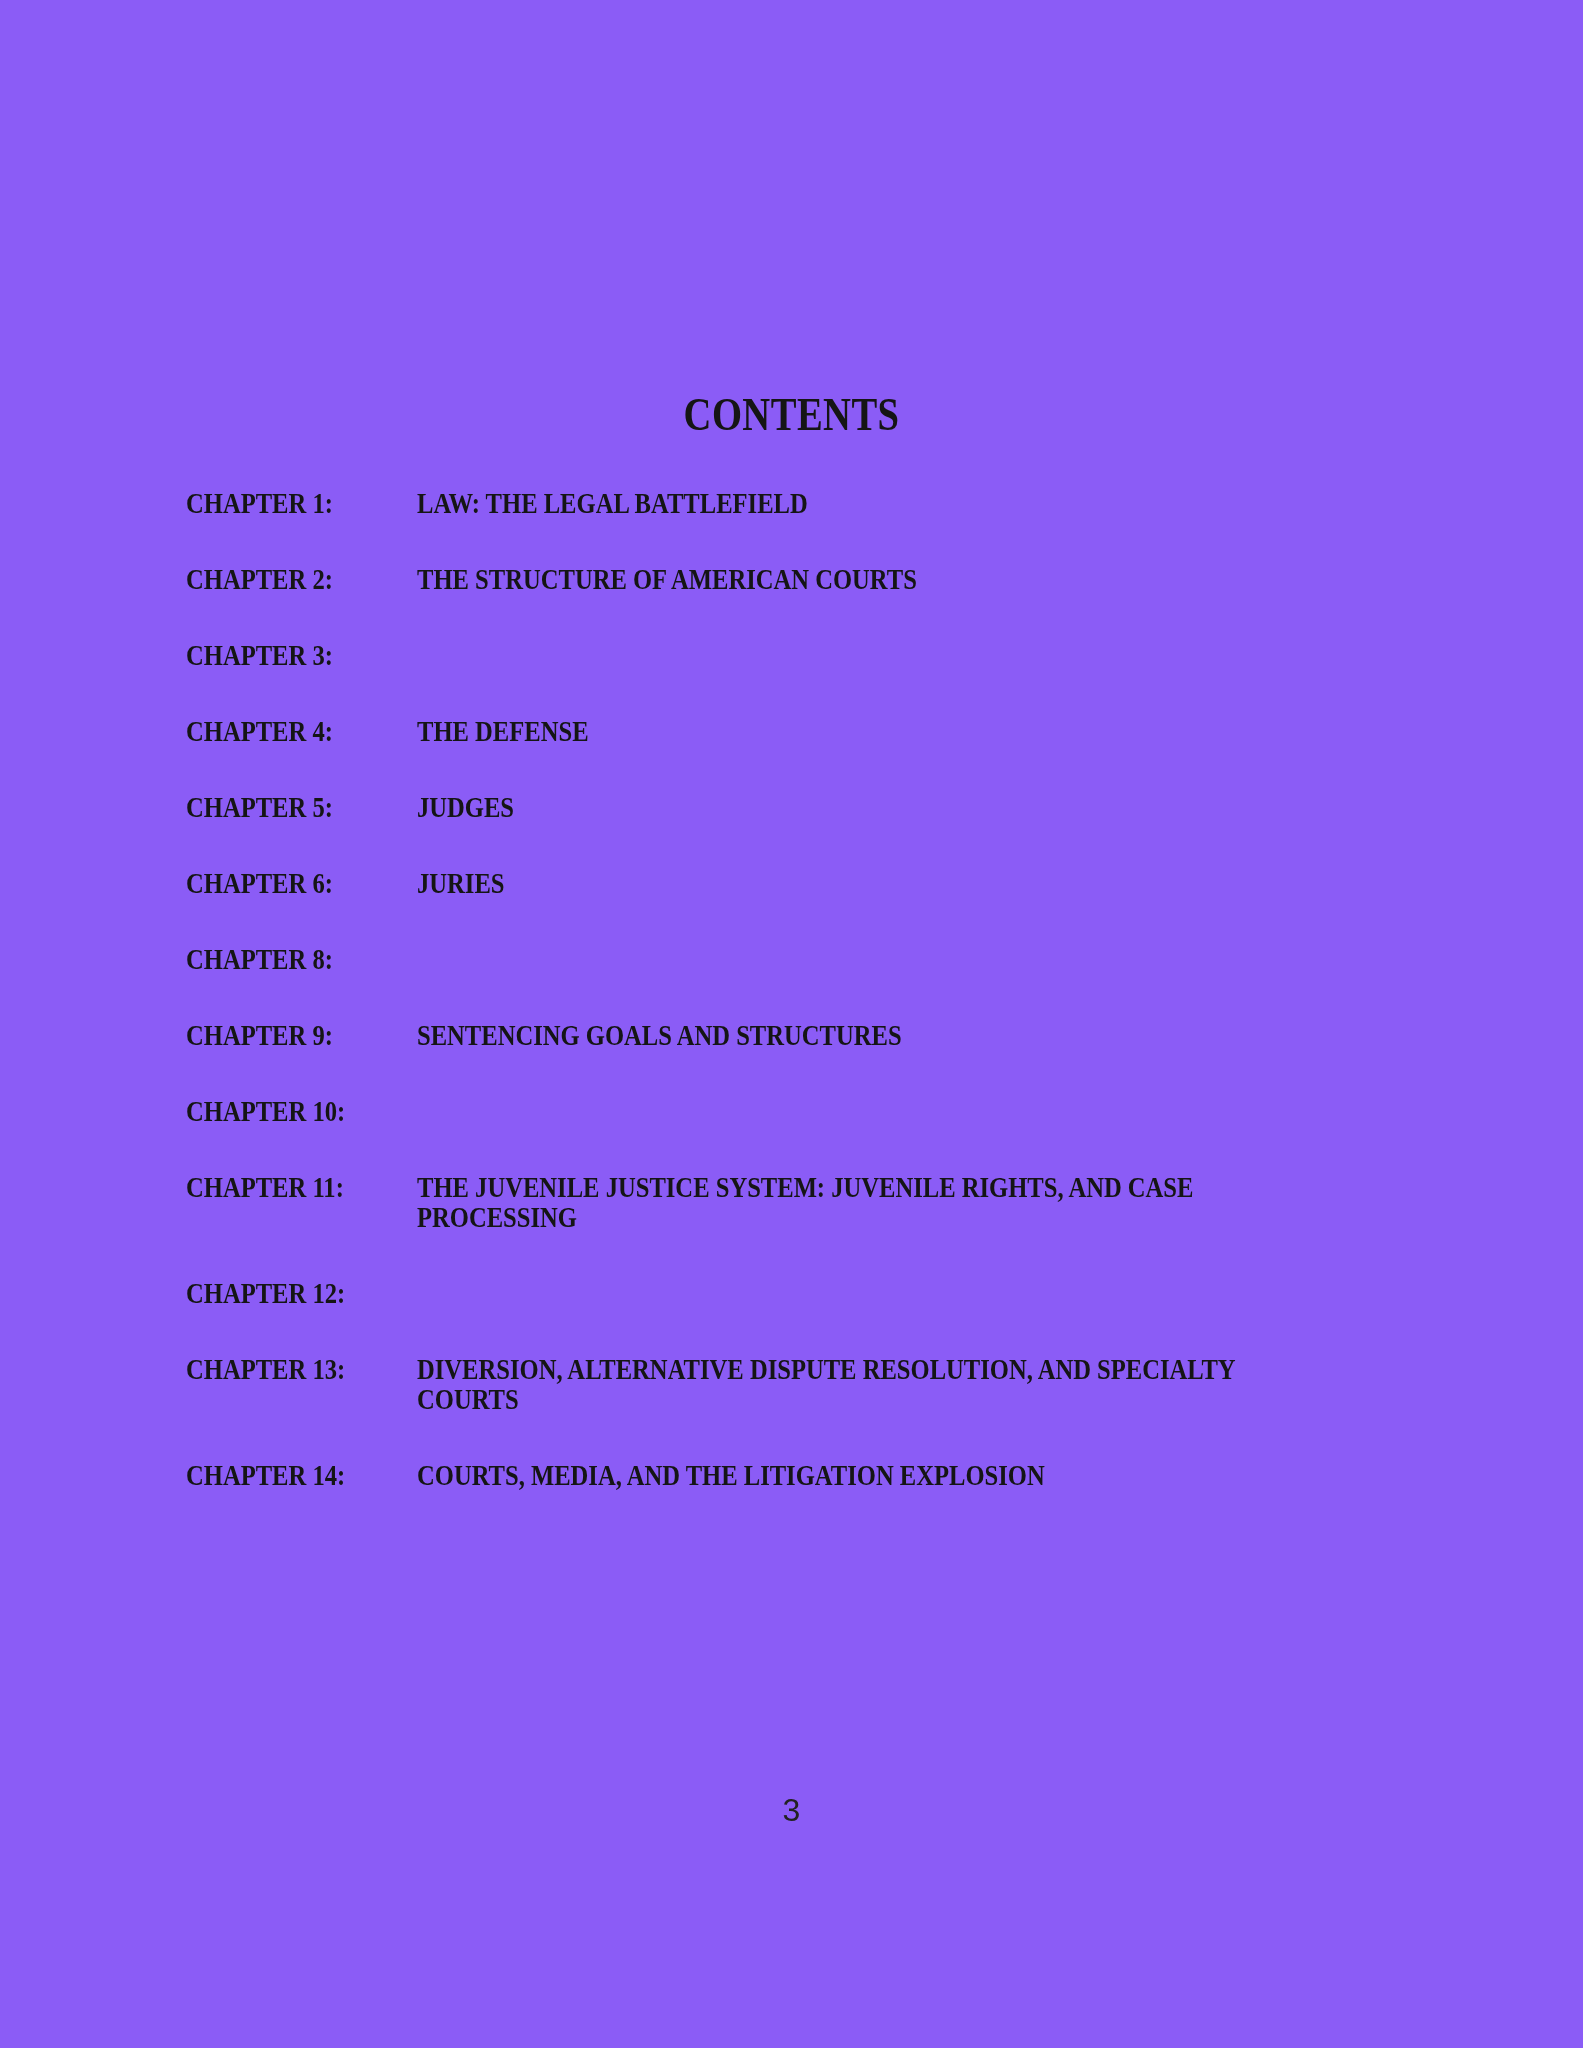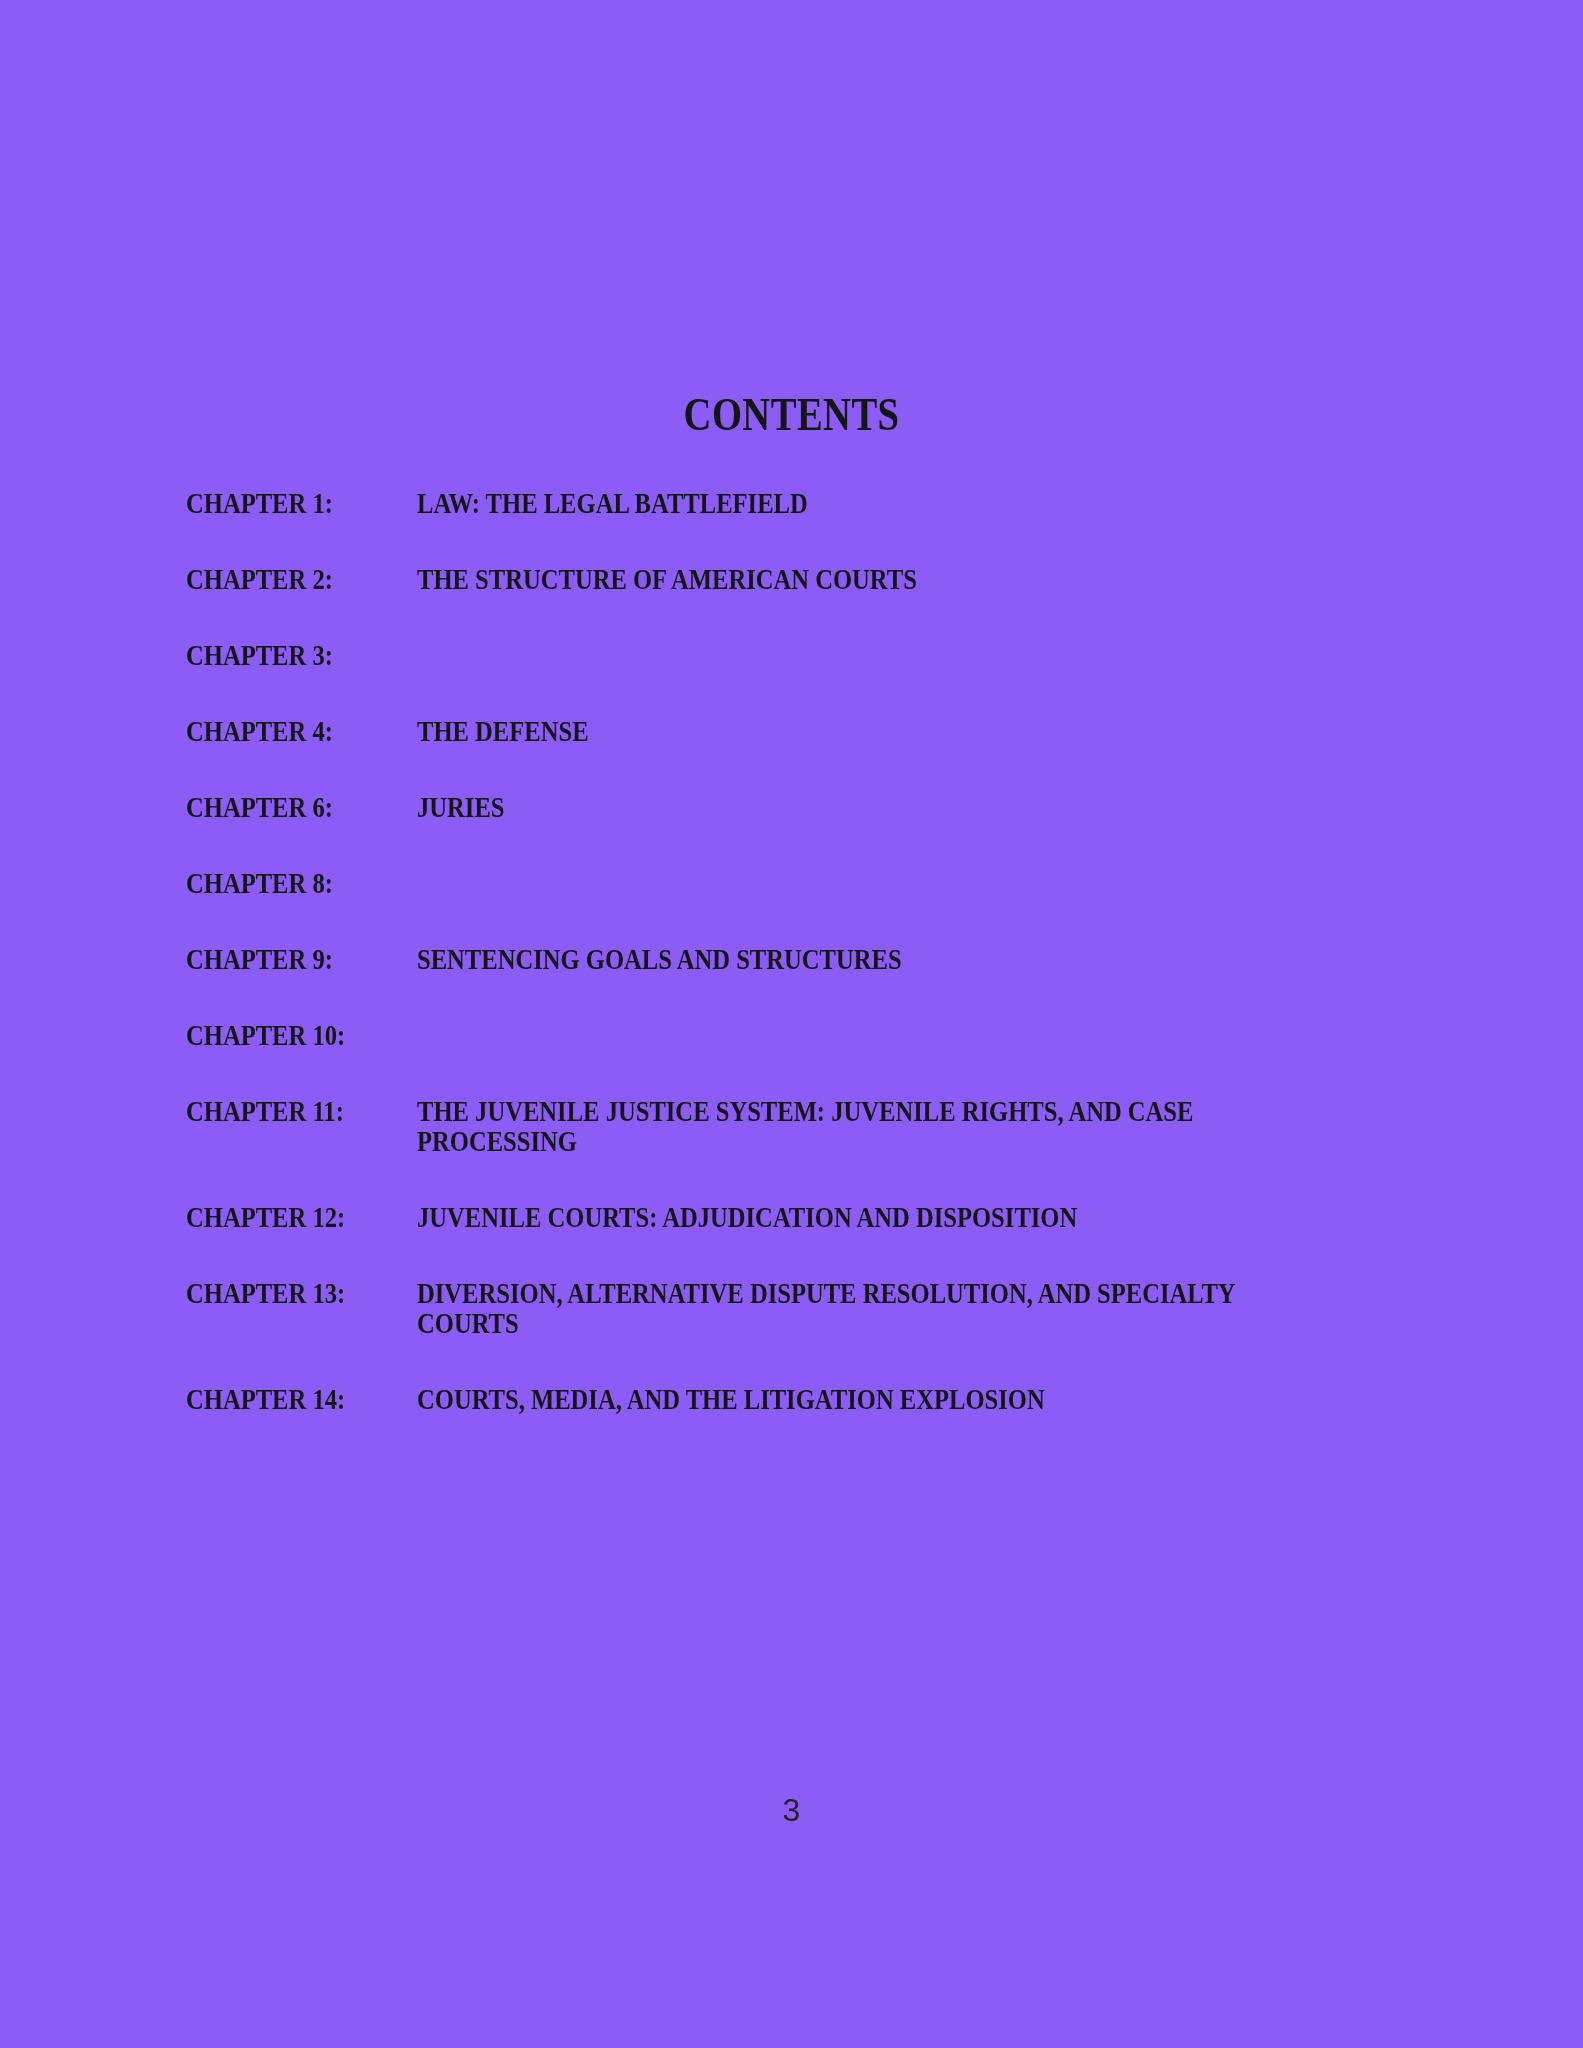--- a/index.html
+++ b/index.html
@@ -97,20 +97,24 @@
 
       <div class="row">
         <div class="cell label"><span class="cond">CHAPTER 3:</span></div>
       </div>
 
       <div class="row">
         <div class="cell label"><span class="cond">CHAPTER 4:</span></div>
         <div class="cell title"><span class="cond">THE DEFENSE</span></div>
       </div>
 
+      <div class="row">
+        <div class="cell label"><span class="cond">CHAPTER 5:</span></div>
+        <div class="cell title"><span class="cond">JUDGES</span></div>
+      </div>
 
       <div class="row">
         <div class="cell label"><span class="cond">CHAPTER 6:</span></div>
         <div class="cell title"><span class="cond">JURIES</span></div>
       </div>
 
 
       <div class="row">
         <div class="cell label"><span class="cond">CHAPTER 8:</span></div>
       </div>
@@ -125,21 +129,20 @@
       </div>
 
       <div class="row">
         <div class="cell label"><span class="cond">CHAPTER 11:</span></div>
         <div class="cell title"><span class="cond">THE JUVENILE JUSTICE SYSTEM: JUVENILE RIGHTS, AND CASE
 PROCESSING</span></div>
       </div>
 
       <div class="row">
         <div class="cell label"><span class="cond">CHAPTER 12:</span></div>
-        <div class="cell title"><span class="cond">JUVENILE COURTS: ADJUDICATION AND DISPOSITION</span></div>
       </div>
 
       <div class="row">
         <div class="cell label"><span class="cond">CHAPTER 13:</span></div>
         <div class="cell title"><span class="cond">DIVERSION, ALTERNATIVE DISPUTE RESOLUTION, AND SPECIALTY
 COURTS</span></div>
       </div>
 
       <div class="row">
         <div class="cell label"><span class="cond">CHAPTER 14:</span></div>

